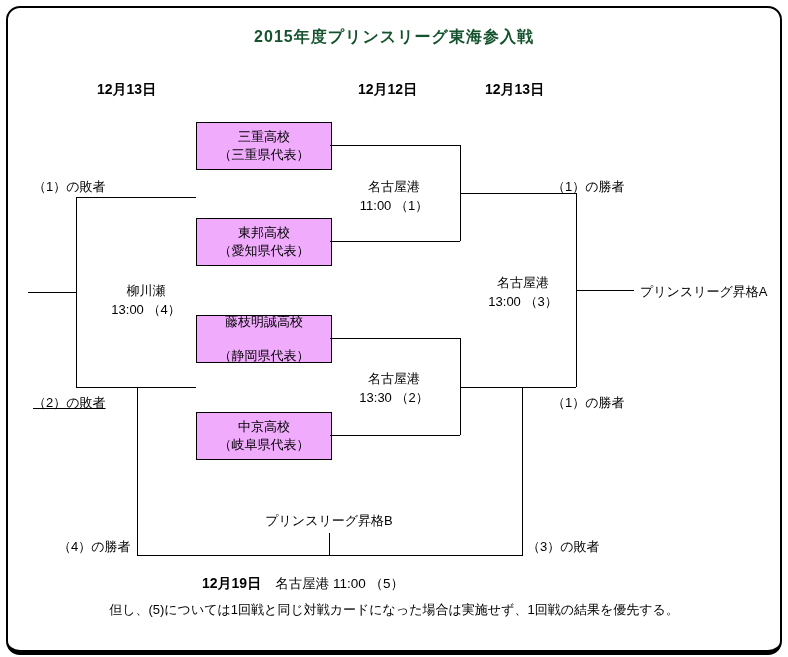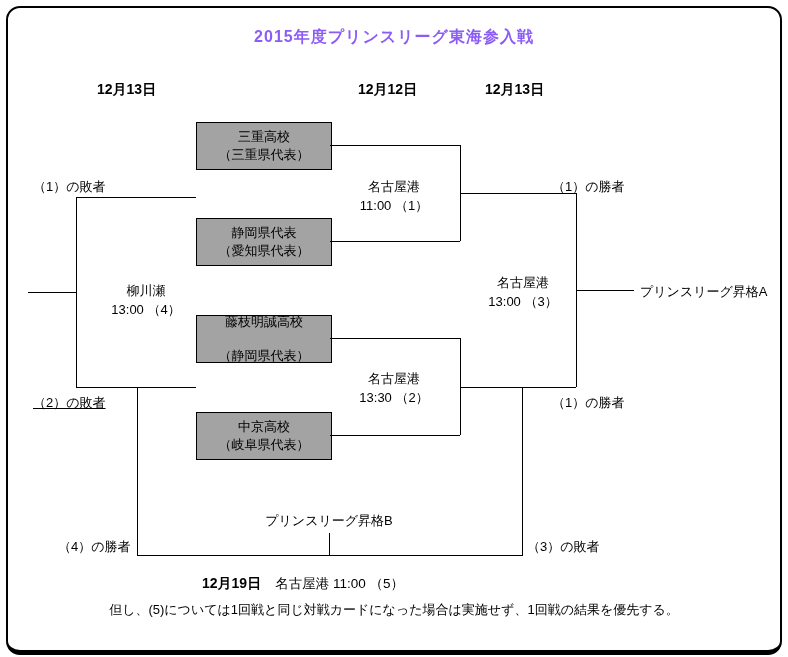--- a/index.html
+++ b/index.html
@@ -1,23 +1,23 @@
 <!DOCTYPE html>
 <html><head>
 <meta charset="utf-8">
 <style>
   html,body{margin:0;padding:0;background:#fff;}
   body{width:788px;height:657px;position:relative;overflow:hidden;
        font-family:"Liberation Sans",sans-serif;color:#000;}
   .frame{position:absolute;left:6px;top:6px;width:772px;height:642px;
          border:2px solid #000;border-bottom-width:5px;border-radius:14px;background:#fff;}
   .title{position:absolute;left:0;top:27px;width:100%;text-align:center;
-         font-size:16px;font-weight:bold;color:#8b5cf6;letter-spacing:1px;}
+         font-size:16px;font-weight:bold;color:#14532d;letter-spacing:1px;}
   .date-hdr{position:absolute;top:81px;font-size:14px;font-weight:bold;white-space:nowrap;}
-  .team-box{position:absolute;left:196px;width:134px;height:46px;background:#a3a3a3;
+  .team-box{position:absolute;left:196px;width:134px;height:46px;background:#f0abfc;
             border:1px solid #000;display:flex;flex-direction:column;justify-content:center;
             align-items:center;font-size:13px;line-height:18px;text-align:center;white-space:nowrap;}
   .match{position:absolute;text-align:center;font-size:13px;line-height:19px;white-space:nowrap;}
   .lbl{position:absolute;font-size:13px;white-space:nowrap;}
   .ln{position:absolute;background:#000;}
   .final-line{position:absolute;left:202px;top:575px;font-size:13.5px;white-space:nowrap;}
   .final-line .fdate{font-weight:bold;font-size:14px;margin-right:14px;}
   .note{position:absolute;left:0;top:601px;width:100%;text-align:center;
         font-size:13px;white-space:nowrap;}
 </style>
@@ -30,21 +30,21 @@
 
 <div class="date-hdr" style="left:97px;">12月13日</div>
 <div class="date-hdr" style="left:358px;">12月12日</div>
 <div class="date-hdr" style="left:485px;">12月13日</div>
 
 <div class="team-box" style="top:122px;">
   <div>三重高校</div>
   <div>（三重県代表）</div>
 </div>
 <div class="team-box" style="top:218px;">
-  <div>静岡県代表</div>
+  <div>東邦高校</div>
   <div>（愛知県代表）</div>
 </div>
 <div class="team-box" style="top:315px;gap:16px;">
   <div>藤枝明誠高校</div>
   <div>（静岡県代表）</div>
 </div>
 <div class="team-box" style="top:412px;">
   <div>中京高校</div>
   <div>（岐阜県代表）</div>
 </div>

